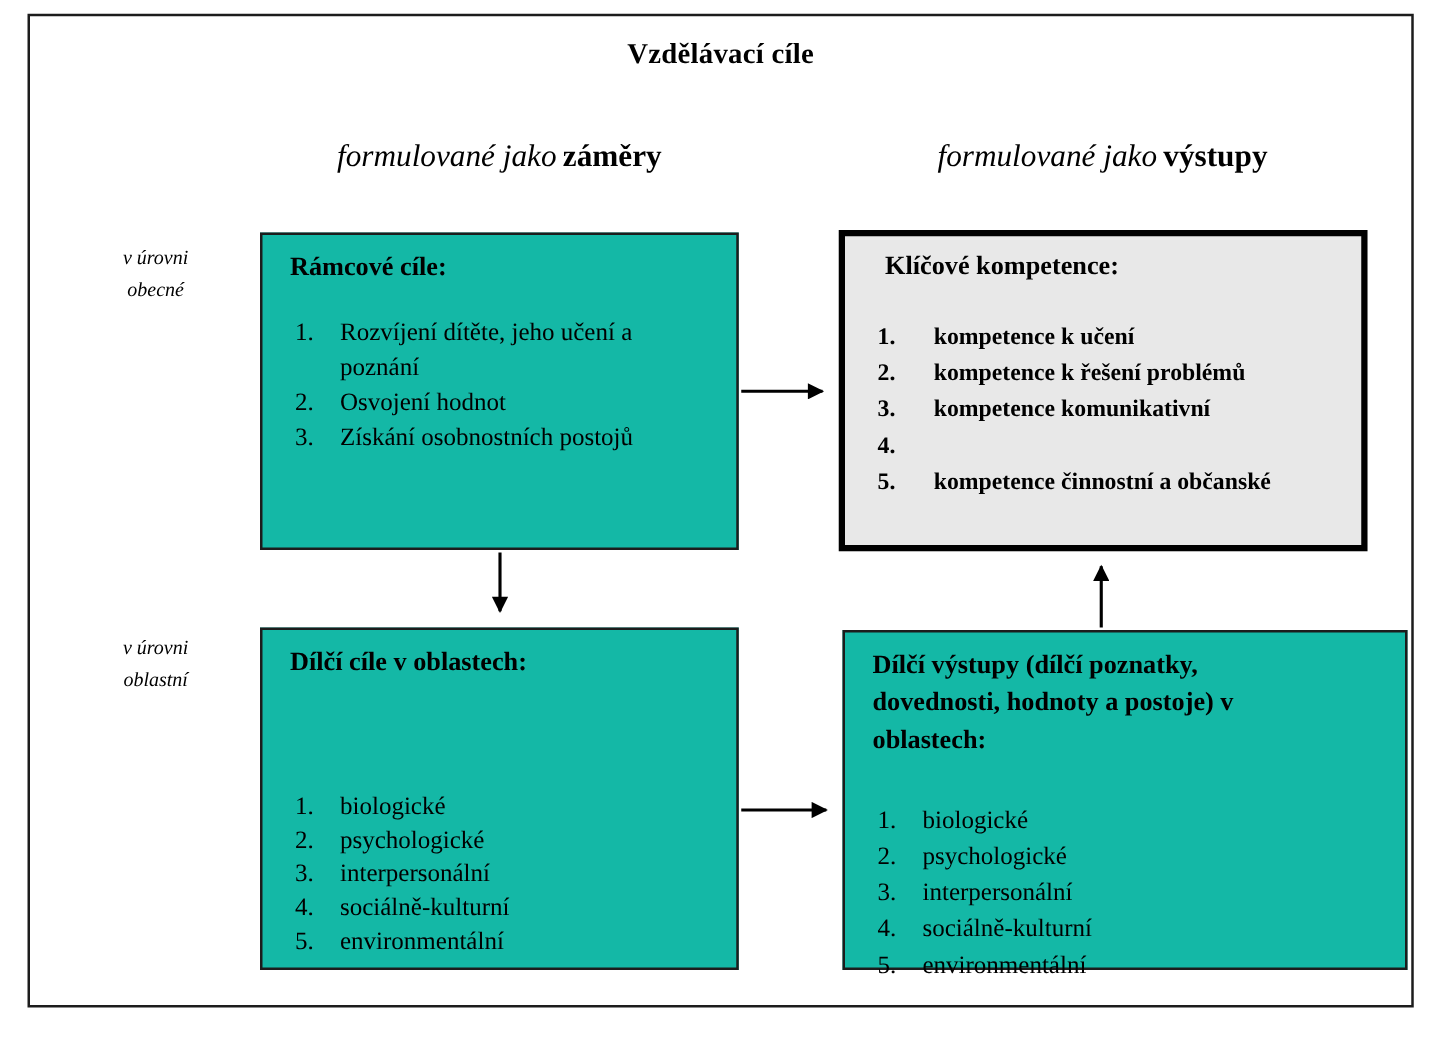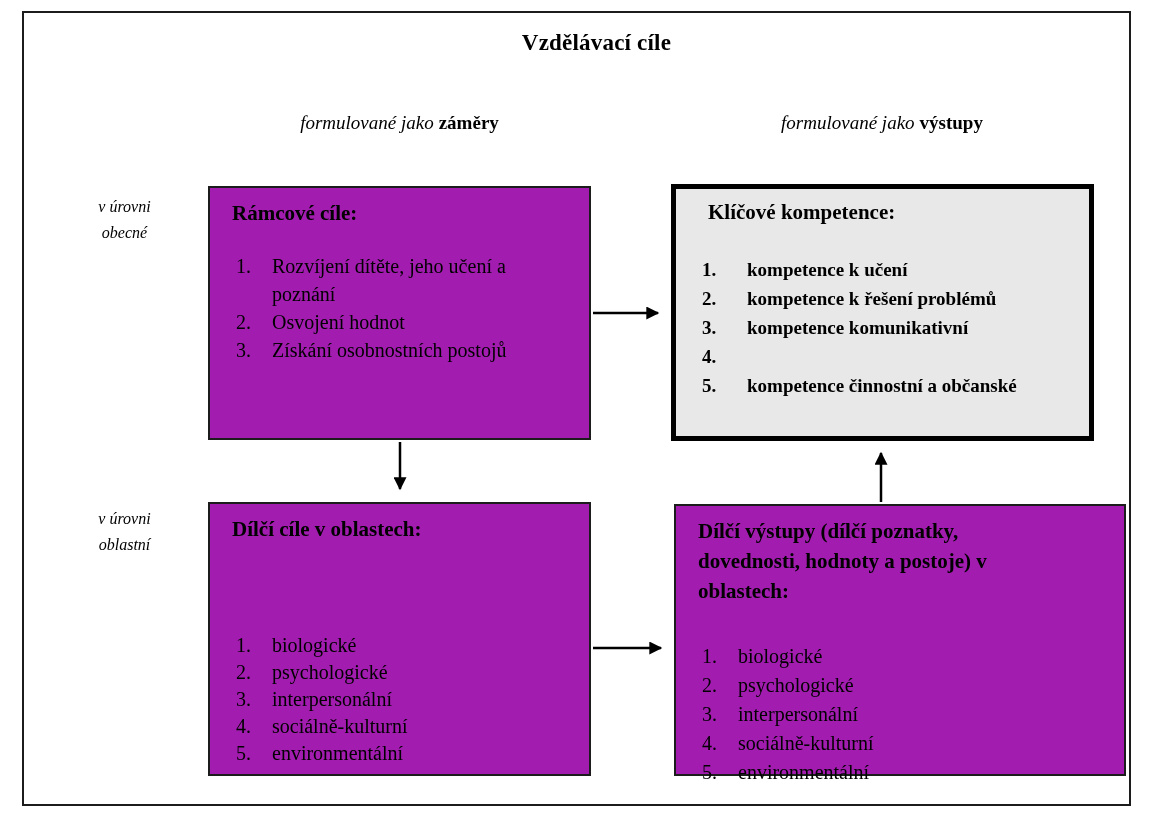--- a/index.html
+++ b/index.html
@@ -28,27 +28,26 @@
   }
   .diagram-title {
     position: absolute;
     left: 22px;
     top: 30px;
     width: 1109px;
     text-align: center;
     font-size: 23px;
     font-weight: bold;
     letter-spacing: 0.2px;
-    padding-left: 20px;
   }
   .col-header {
     position: absolute;
     top: 112px;
     text-align: center;
-    font-size: 19px;
+    font-size: 25px;
     font-style: italic;
   }
   .col-header.left  { left: 208px; width: 383px; }
   .col-header.right { left: 671px; width: 422px; }
   .col-header .emph {
     font-style: normal;
     font-weight: bold;
     margin-left: 5px;
   }
   .row-label {
@@ -58,21 +57,21 @@
     text-align: center;
     font-size: 16px;
     font-style: italic;
     line-height: 26px;
   }
   .row-label.general { top: 194px; }
   .row-label.area    { top: 506px; }
 
   .box {
     position: absolute;
-    background: #a21caf;
+    background: #14b8a6;
     border: 2px solid #1c1c1c;
     box-sizing: border-box;
   }
   .box.a { left: 208px; top: 186px; width: 383px; height: 254px; }
   .box.b {
     left: 671px; top: 184px; width: 423px; height: 257px;
     border: 5px solid #000000;
     background: #e8e8e8;
   }
   .box.c { left: 208px; top: 502px; width: 383px; height: 274px; }

